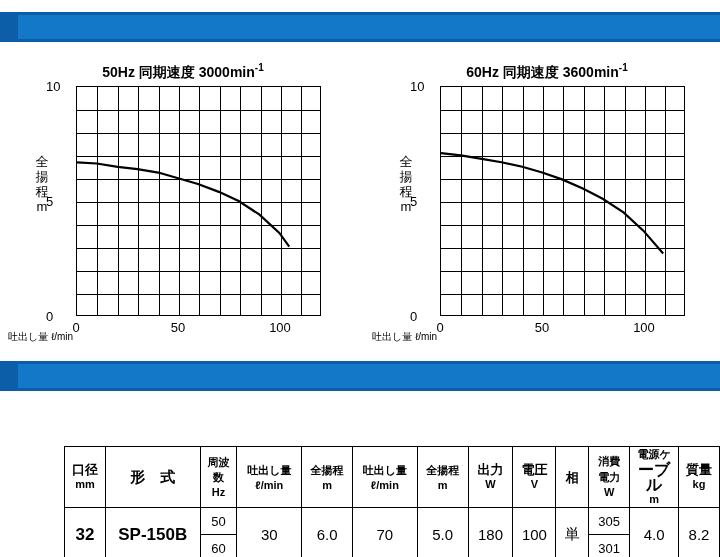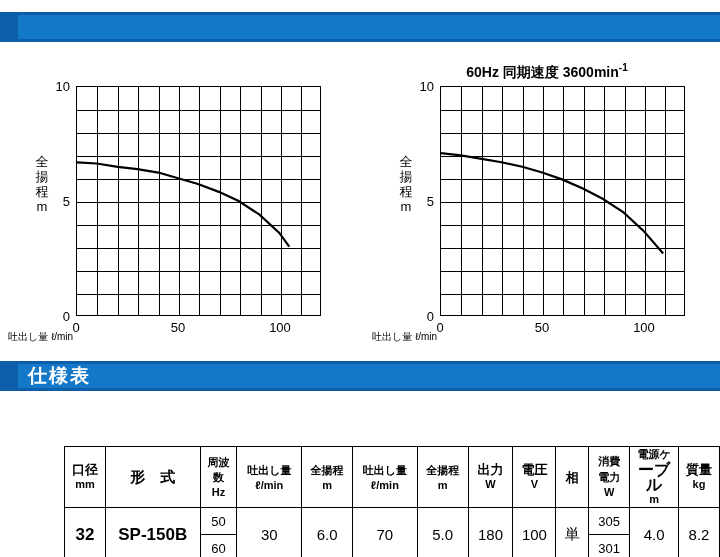--- a/index.html
+++ b/index.html
@@ -49,21 +49,21 @@
     box-sizing:border-box;
     background:#fff;
   }
   .plot .vg,.plot .hg{position:absolute;background:#000;}
   .plot .vg{width:1px;top:0;bottom:0;}
   .plot .hg{height:1px;left:0;right:0;}
 
   .curve{position:absolute;left:0;top:0;width:100%;height:100%;overflow:visible;}
 
   .ytick{
-    position:absolute;right:0;font-size:13px;text-align:right;width:24px;
+    position:absolute;right:0;font-size:13px;text-align:left;width:24px;
     transform:translateY(-50%);
   }
   .xtick{
     position:absolute;font-size:13px;text-align:center;width:30px;
     transform:translateX(-50%);
   }
   .ylabel{
     position:absolute;left:26px;top:92px;width:16px;
     font-size:13px;line-height:15px;text-align:center;
   }
@@ -92,20 +92,23 @@
   .dashed-left{border-left:1px dashed #000 !important;}
 </style>
 </head>
 <body>
 
 <div class="section-header" id="hdr-perf">
   <div class="bar-accent"></div>
 </div>
 
 <div class="chart-block" id="chart-50">
+  <div class="chart-title">
+    <span>50Hz 同期速度 3000min</span><sup>-1</sup>
+  </div>
 
   <div class="ylabel">
     <div>全</div>
     <div>揚</div>
     <div>程</div>
     <div>m</div>
   </div>
 
   <div class="ytick" style="left:38px;top:24px;">10</div>
   <div class="ytick" style="left:38px;top:139px;">5</div>
@@ -192,21 +195,20 @@
 
   <div class="xtick" style="left:68px;top:258px;">0</div>
   <div class="xtick" style="left:170px;top:258px;">50</div>
   <div class="xtick" style="left:272px;top:258px;">100</div>
 
   <div class="xlabel">吐出し量 ℓ/min</div>
 </div>
 
 <div class="section-header" id="hdr-spec">
   <div class="bar-accent"></div>
-  <div class="title">仕様表</div>
 </div>
 
 <table id="spec-table">
   <thead>
     <tr>
       <th style="width:34px">
         <span>口径</span><span class="u">mm</span>
       </th>
       <th style="width:88px">
         <span class="med">形　式</span>

